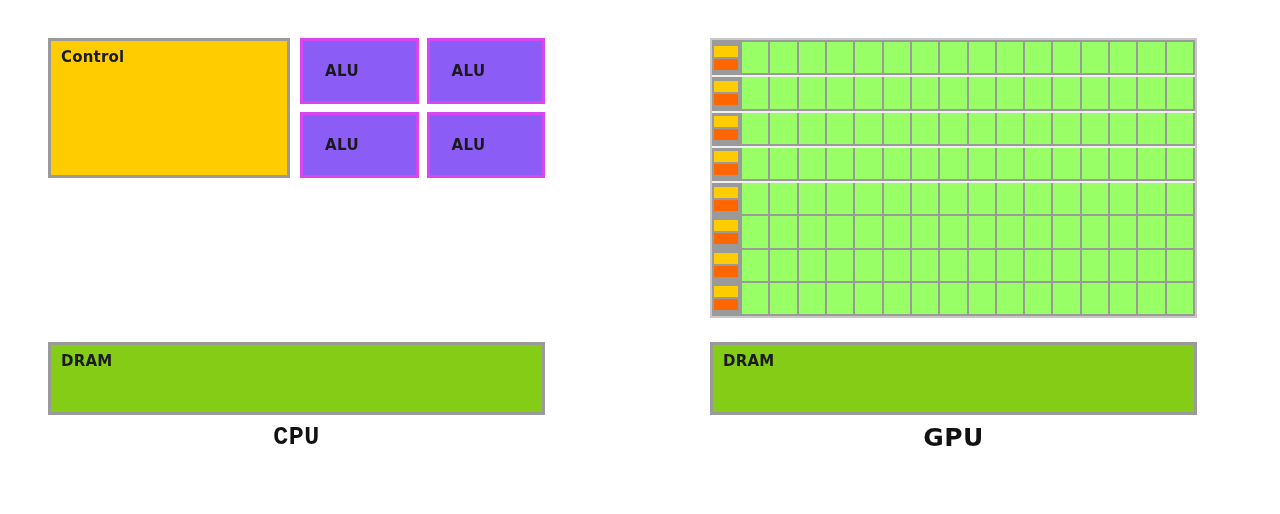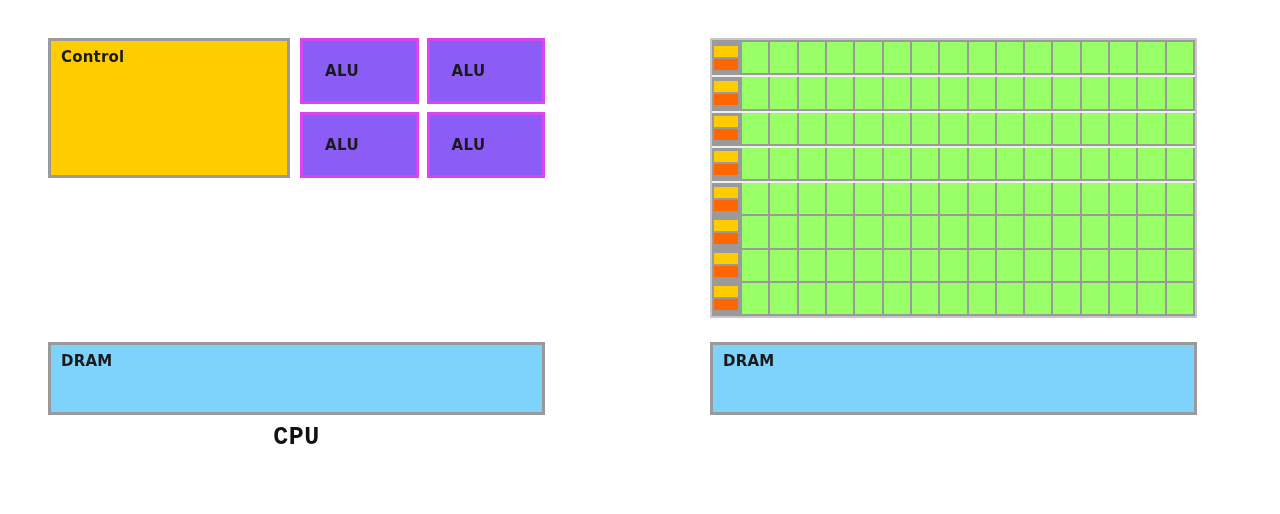--- a/index.html
+++ b/index.html
@@ -41,21 +41,21 @@
     top: 7px;
     font-size: 15px;
     font-weight: bold;
     color: #1a1a1a;
     letter-spacing: 0.2px;
     white-space: nowrap;
   }
 
   .block.control { background: #ffcc00; }
   .block.cache   { background: #ff6600; }
-  .block.dram    { background: #7dd3fc; }
+  .block.dram    { background: #84cc16; }
 
   
   .alu-cluster {
     position: absolute;
     display: grid;
     grid-template-columns: 1fr 1fr;
     grid-template-rows: 1fr 1fr;
     gap: 8px 8px;
   }
   .alu-cell {
@@ -378,14 +378,15 @@
             <div class="gpu-alu"></div>
           </div>
         </div>
       </div>
 
     <div class="block dram" style="left:0px; top:304px; width:487px; height:73px;">
       <span class="block-label">DRAM</span>
     </div>
   </div>
 
+  <div class="caption" style="left:710px; top:423px; width:487px;">GPU</div>
 
 </div>
 
 </body></html>

